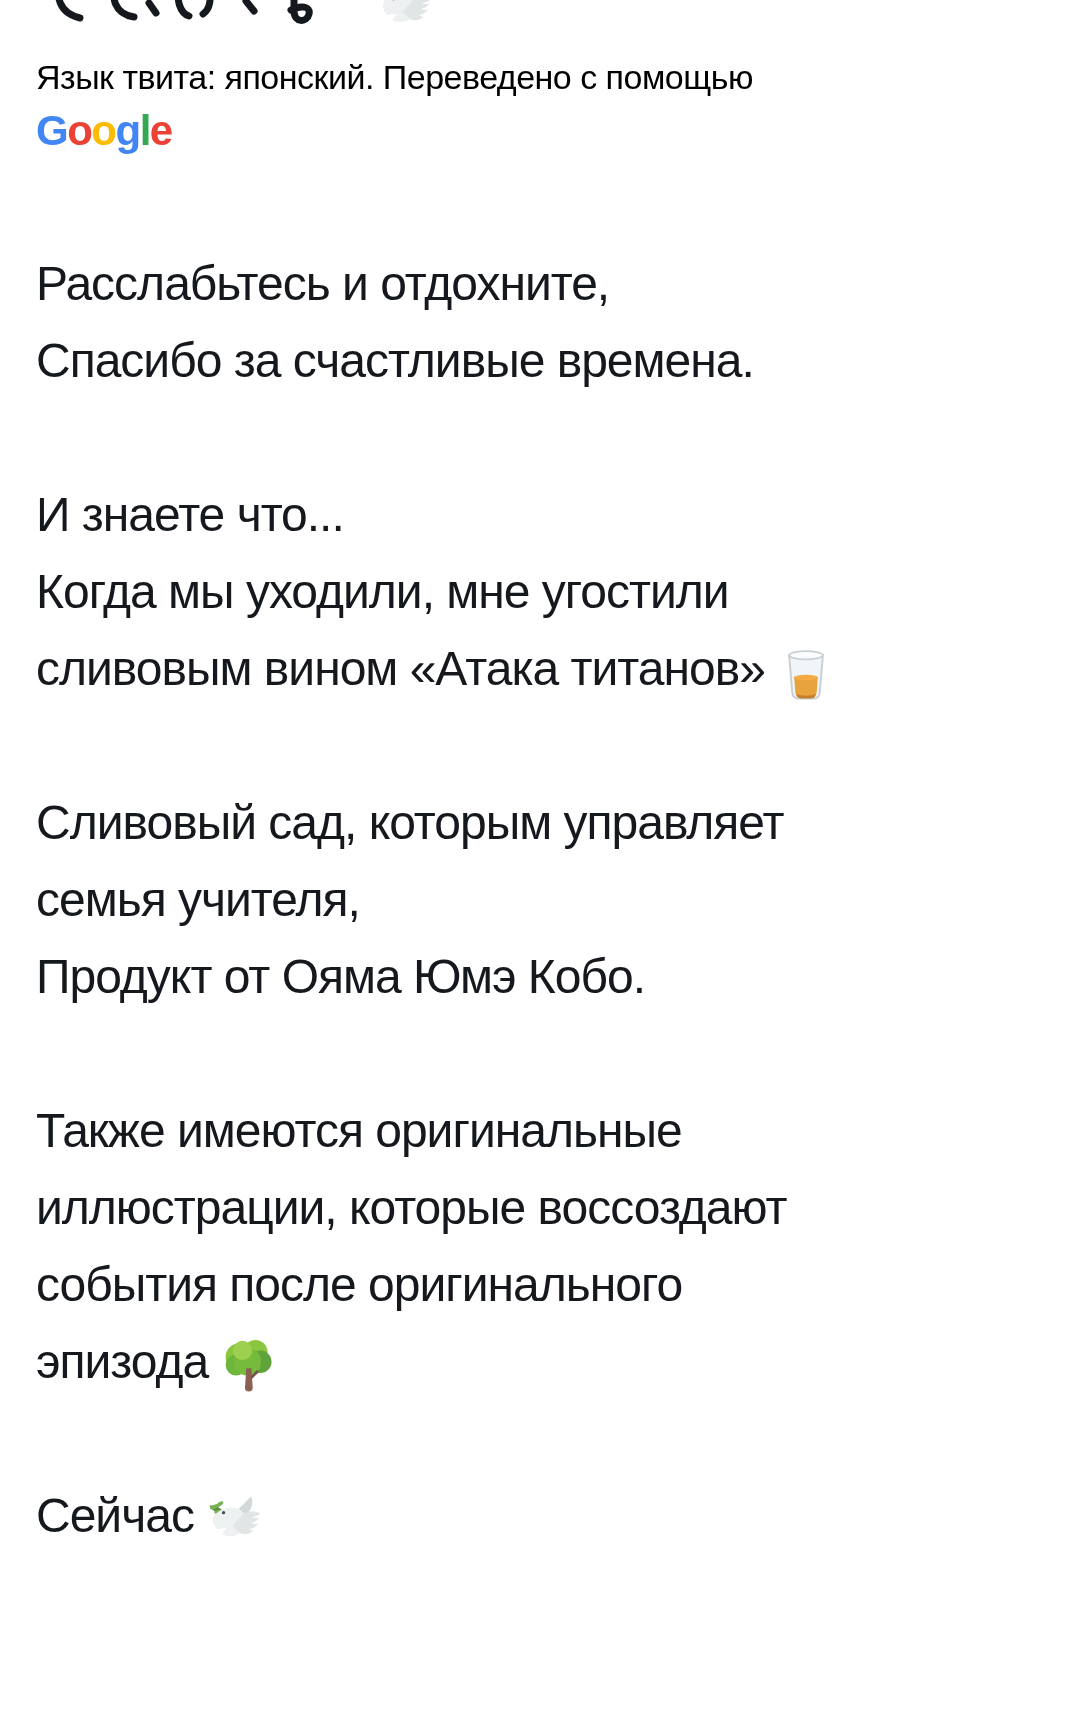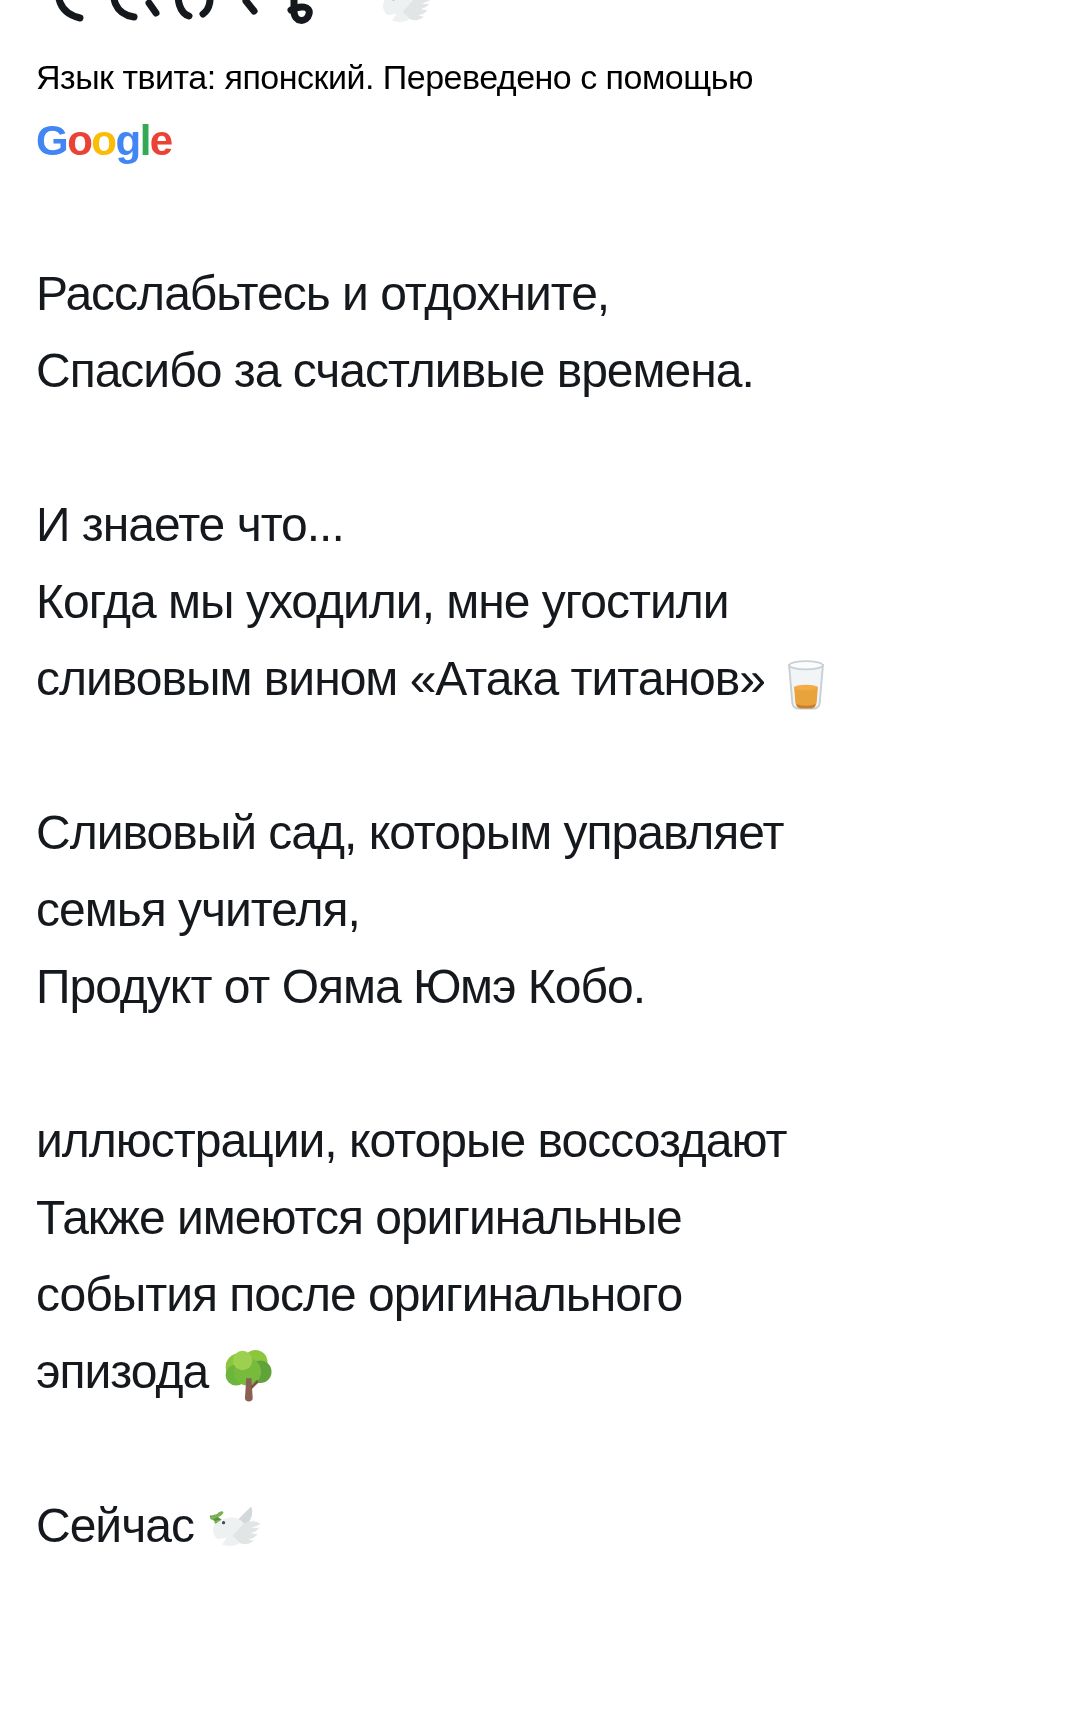--- a/index.html
+++ b/index.html
@@ -18,21 +18,21 @@
   .ja-strokes{display:block;}
   .ja-line .emoji-wrap{margin-left:40px;}
   
   .attribution{margin:24px 0 0 36px;cursor:pointer;}
   .attribution-text{
     font-size:34px;line-height:46px;letter-spacing:-0.5px;
     color:#000000;white-space:nowrap;
   }
   .google-logo{
     font-size:42px;line-height:46px;font-weight:bold;letter-spacing:-1.5px;
-    margin-top:18px;
+    margin-top:8px;
   }
   
   .tweet-body{margin:14px 0 0 36px;}
   .line{
     height:77px;display:flex;align-items:center;
     font-size:48px;letter-spacing:-1px;white-space:nowrap;color:#15181c;
   }
   .emoji-wrap{
     display:inline-block;width:58px;height:58px;line-height:0;
     margin-left:12px;position:relative;top:3px;flex:0 0 auto;
@@ -114,24 +114,24 @@
         <span>Сливовый сад, которым управляет</span>
       </div>
       <div class="line">
         <span>семья учителя,</span>
       </div>
       <div class="line">
         <span>Продукт от Ояма Юмэ Кобо.</span>
       </div>
       <div class="line"></div>
       <div class="line">
-        <span>иллюстрации, которые воссоздают</span>
+        <span>Также имеются оригинальные</span>
       </div>
       <div class="line">
-        <span>Также имеются оригинальные</span>
+        <span>иллюстрации, которые воссоздают</span>
       </div>
       <div class="line">
         <span>события после оригинального</span>
       </div>
       <div class="line">
         <span>эпизода</span>
         <span class="emoji-wrap">
           <svg viewBox="0 0 36 36">
             <circle cx="12" cy="13" r="8.5" fill="#8CC63E"></circle>
             <circle cx="22" cy="10" r="7.5" fill="#8CC63E"></circle>

